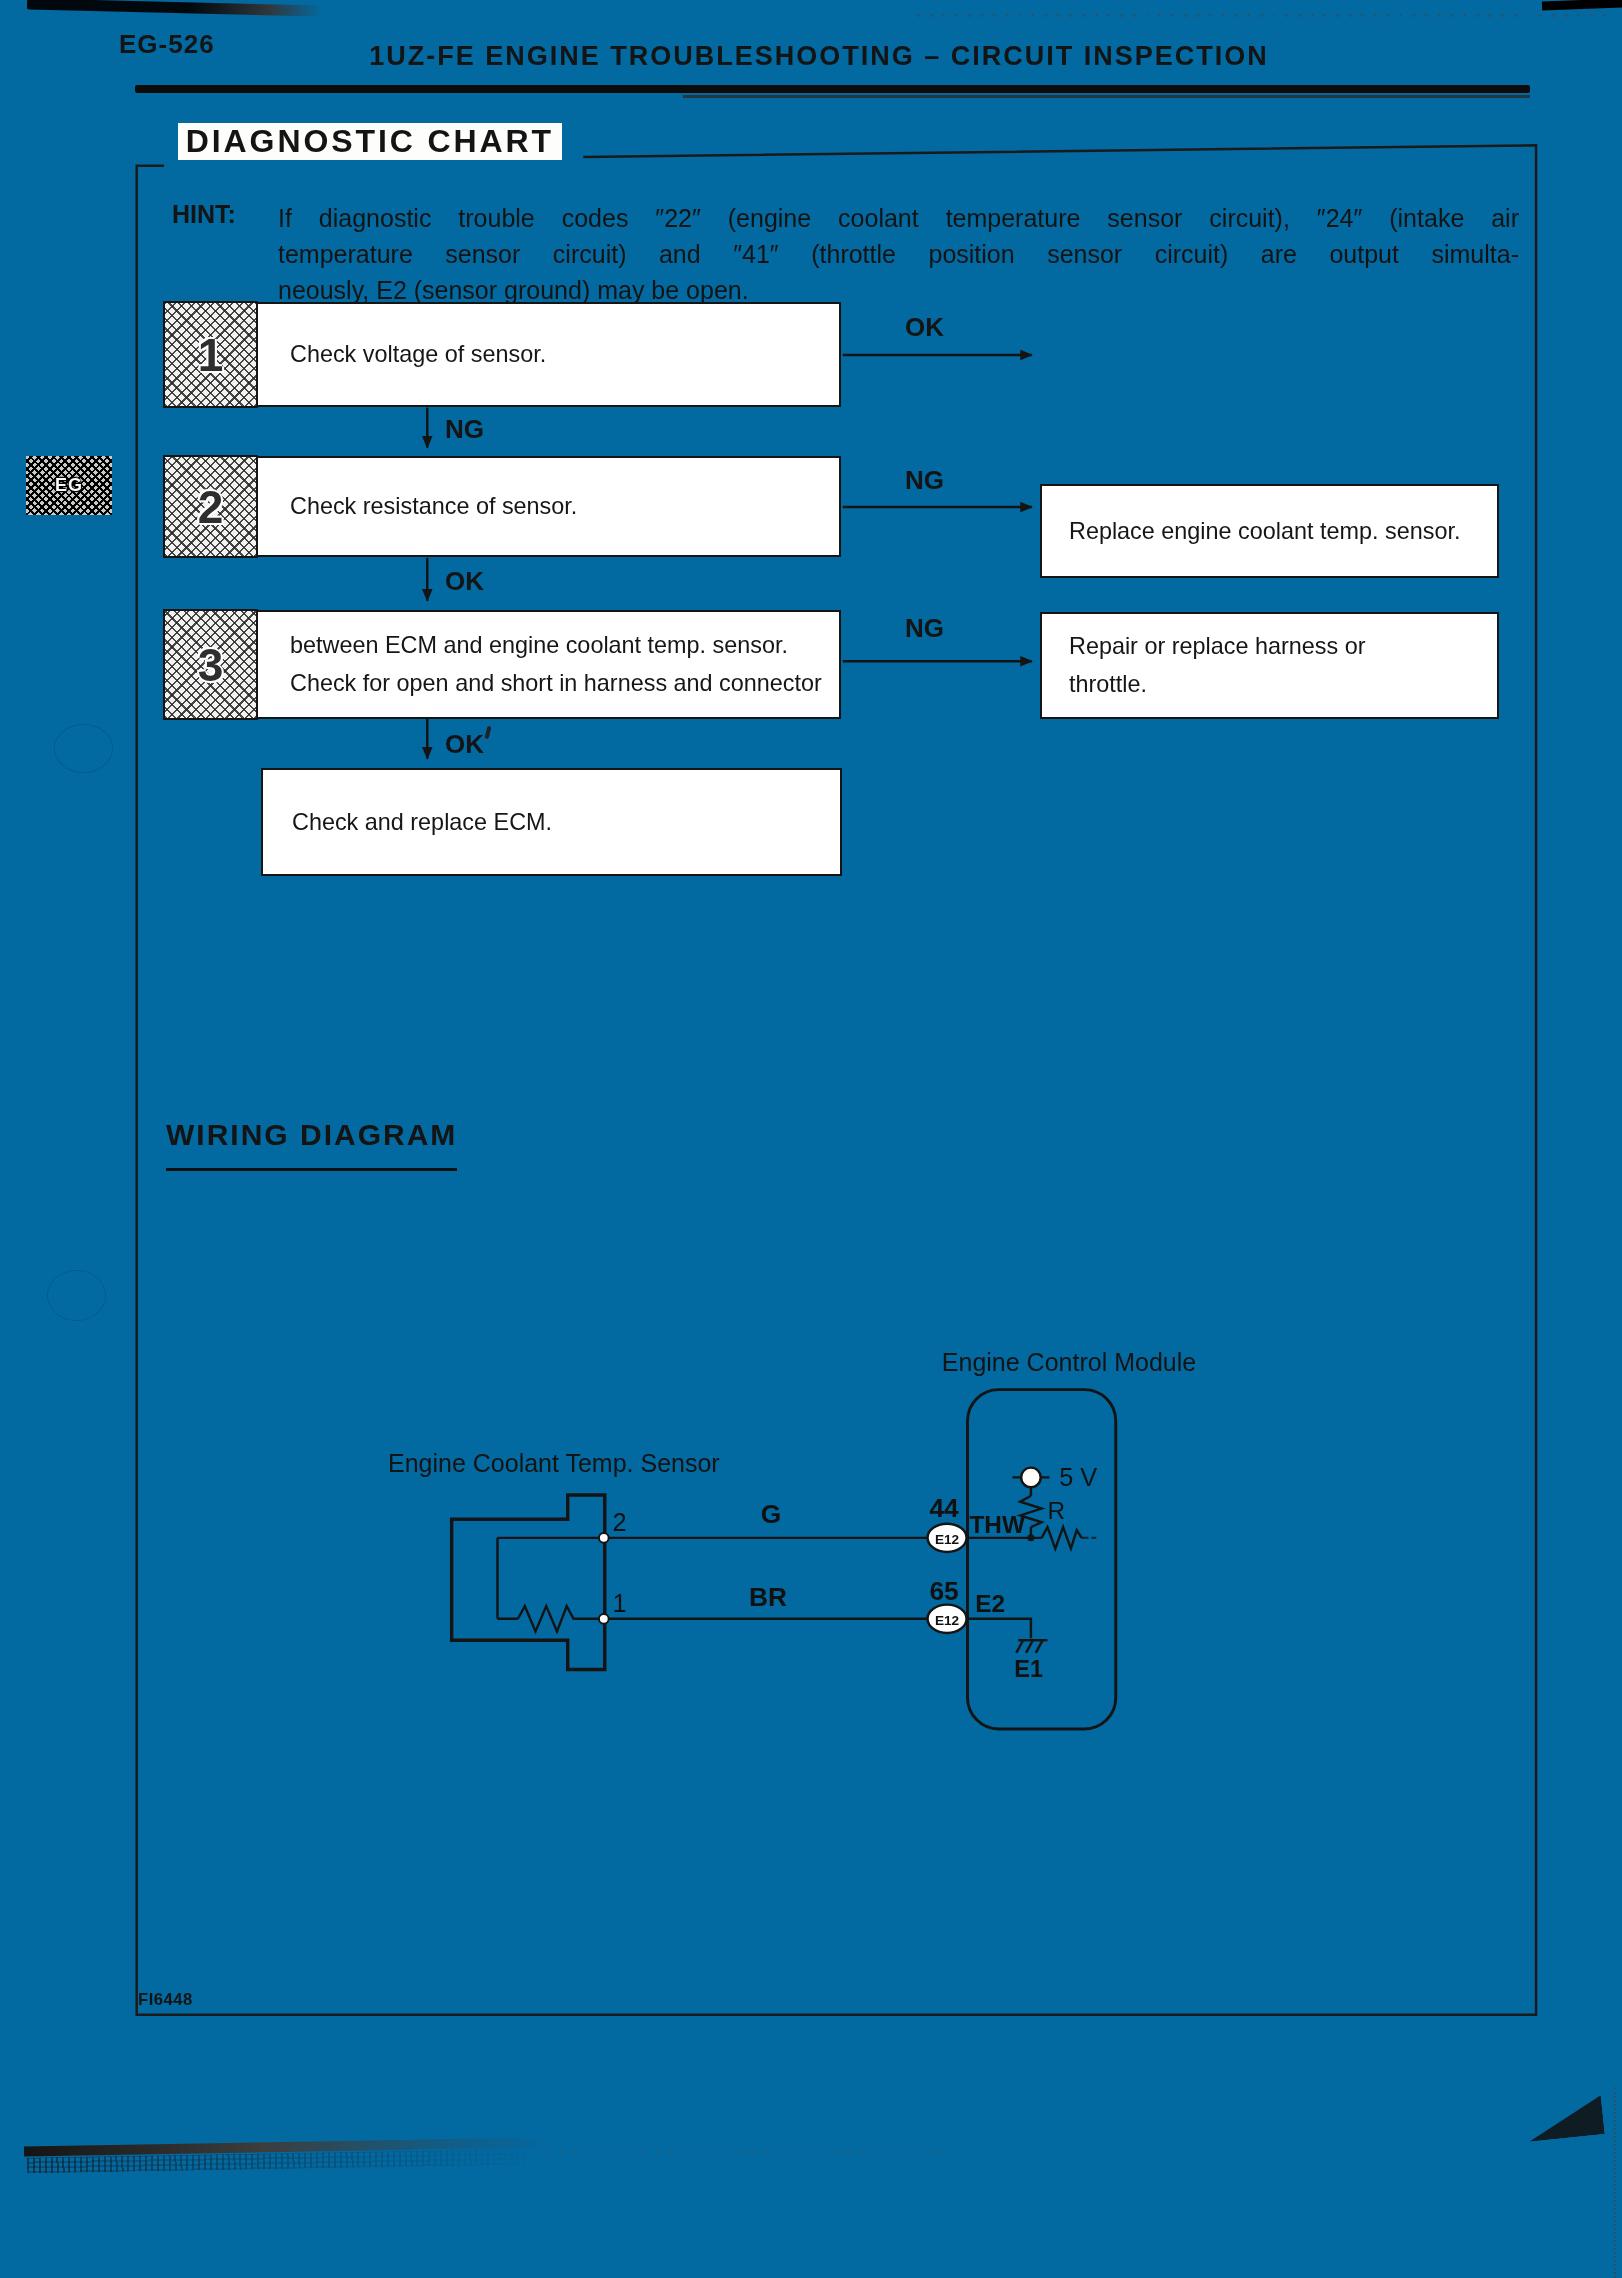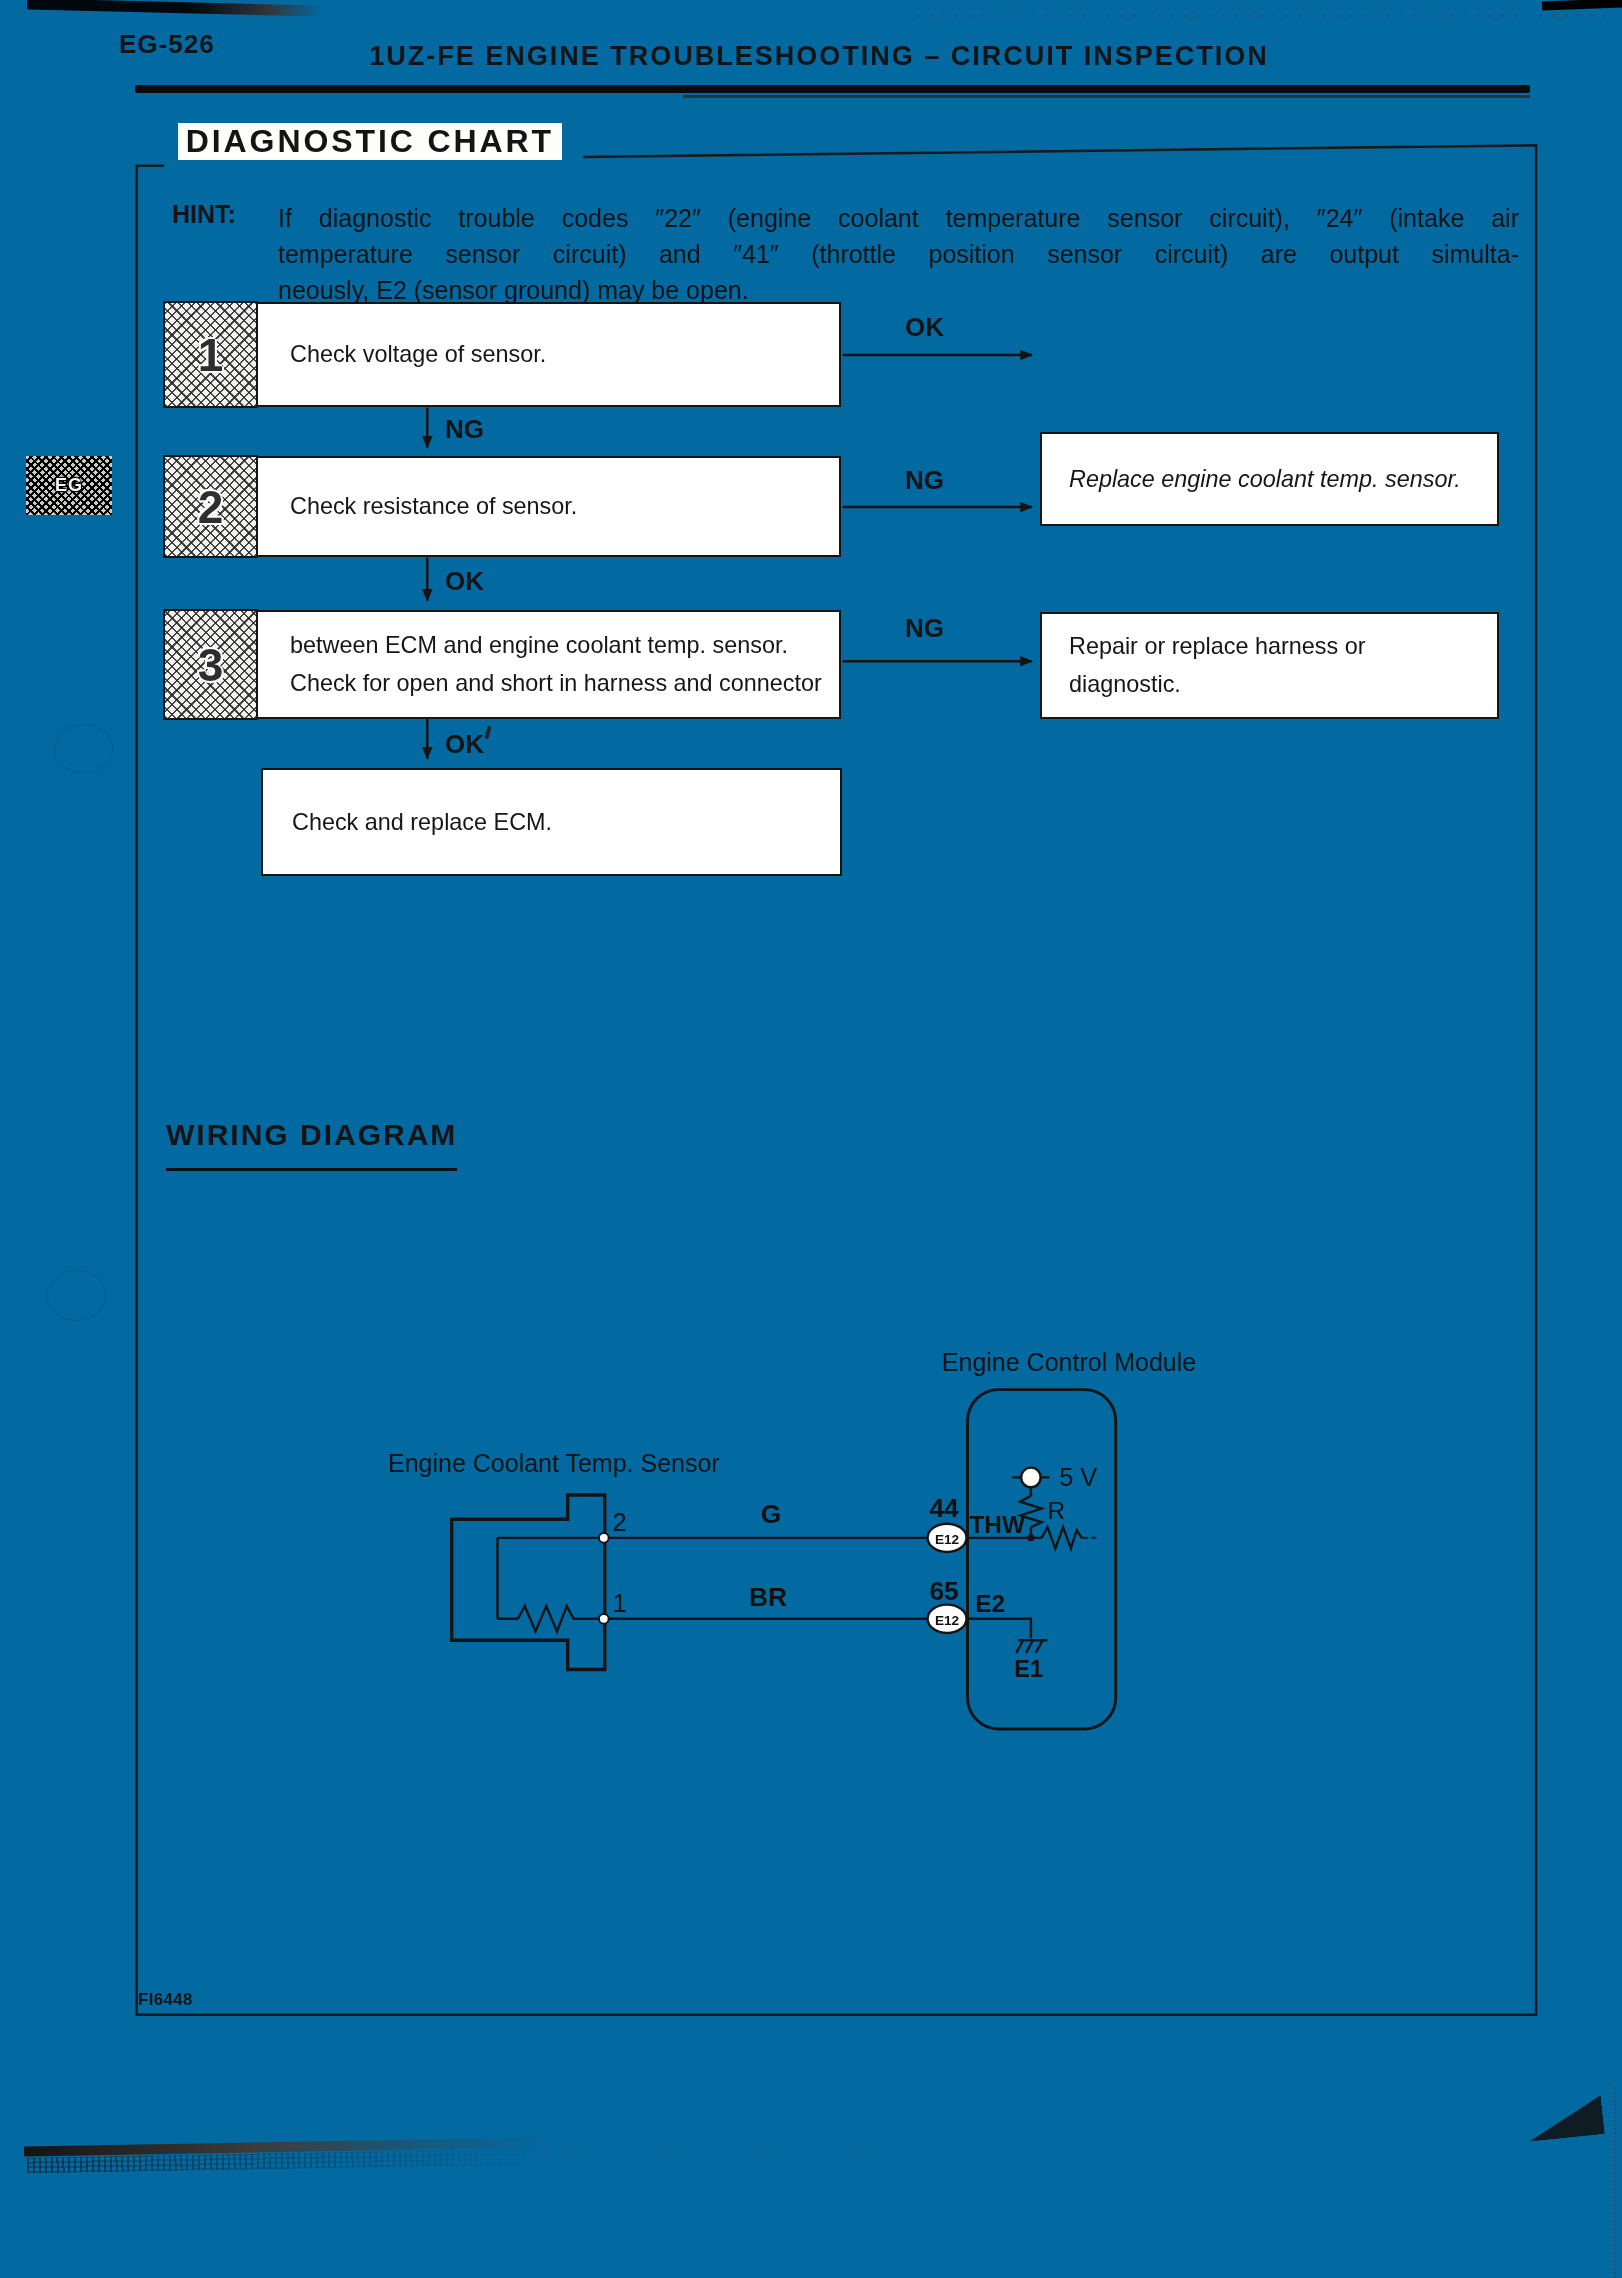--- a/index.html
+++ b/index.html
@@ -110,36 +110,36 @@
   <div class="abs flow-label" style="left:905px; top:312px;">OK</div>
   <div class="abs flow-label" style="left:445px; top:414px;">NG</div>
 
   <div class="abs box stepbox" style="top:456px; height:101px;">
     <div class="numcell">
         <span>2</span>
       </div>
     <div class="boxline">Check resistance of sensor.</div>
   </div>
   <div class="abs flow-label" style="left:905px; top:465px;">NG</div>
-  <div class="abs box actionbox" style="top:432px; height:94px;font-style:italic;">
+  <div class="abs box actionbox" style="top:484px; height:94px;">
     <div class="boxline">Replace engine coolant temp. sensor.</div>
   </div>
   <div class="abs flow-label" style="left:445px; top:566px;">OK</div>
 
   <div class="abs box stepbox" style="top:610px; height:109px;">
     <div class="numcell">
         <span>3</span>
       </div>
     <div class="boxline">between ECM and engine coolant temp. sensor.</div>
     <div class="boxline">Check for open and short in harness and connector</div>
   </div>
   <div class="abs flow-label" style="left:905px; top:613px;">NG</div>
   <div class="abs box actionbox" style="top:612px; height:107px;">
     <div class="boxline">Repair or replace harness or</div>
-    <div class="boxline">diagnostic.</div>
+    <div class="boxline">throttle.</div>
   </div>
   <div class="abs flow-label" style="left:445px; top:729px;">OK</div>
 
   <div class="abs box" style="left:261px; top:768px; width:581px; height:108px; padding-left:29px;">
     <div class="boxline">Check and replace ECM.</div>
   </div>
 
   <div class="abs sensor-label">Engine Coolant Temp. Sensor</div>
   <div class="abs ecm-label">Engine Control Module</div>
   <div class="abs fig-code">FI6448</div>

